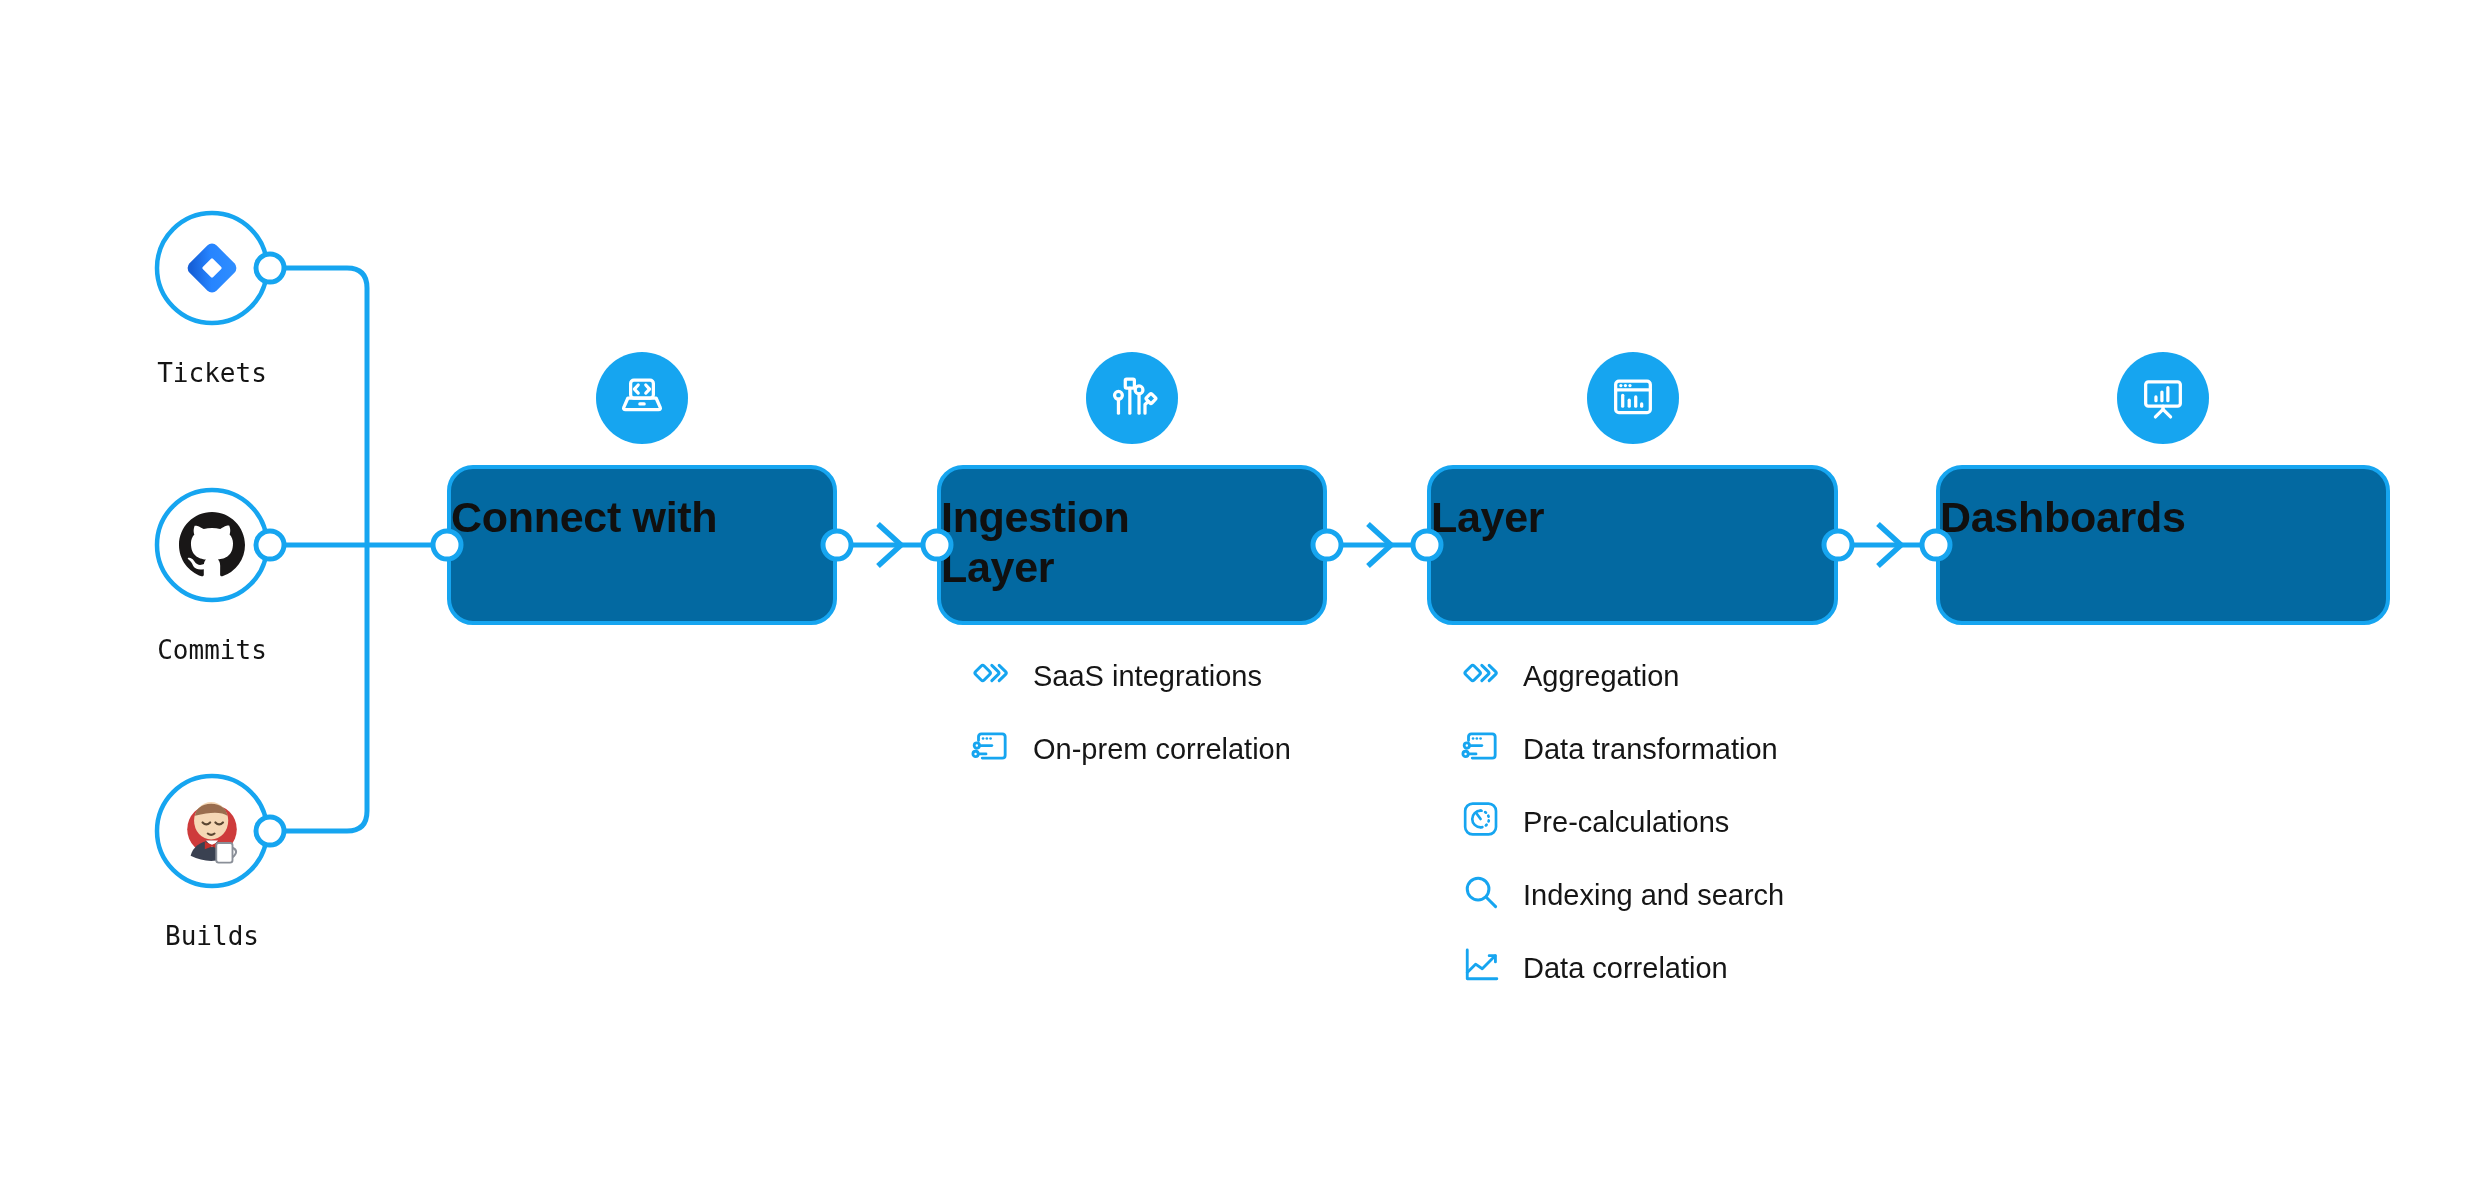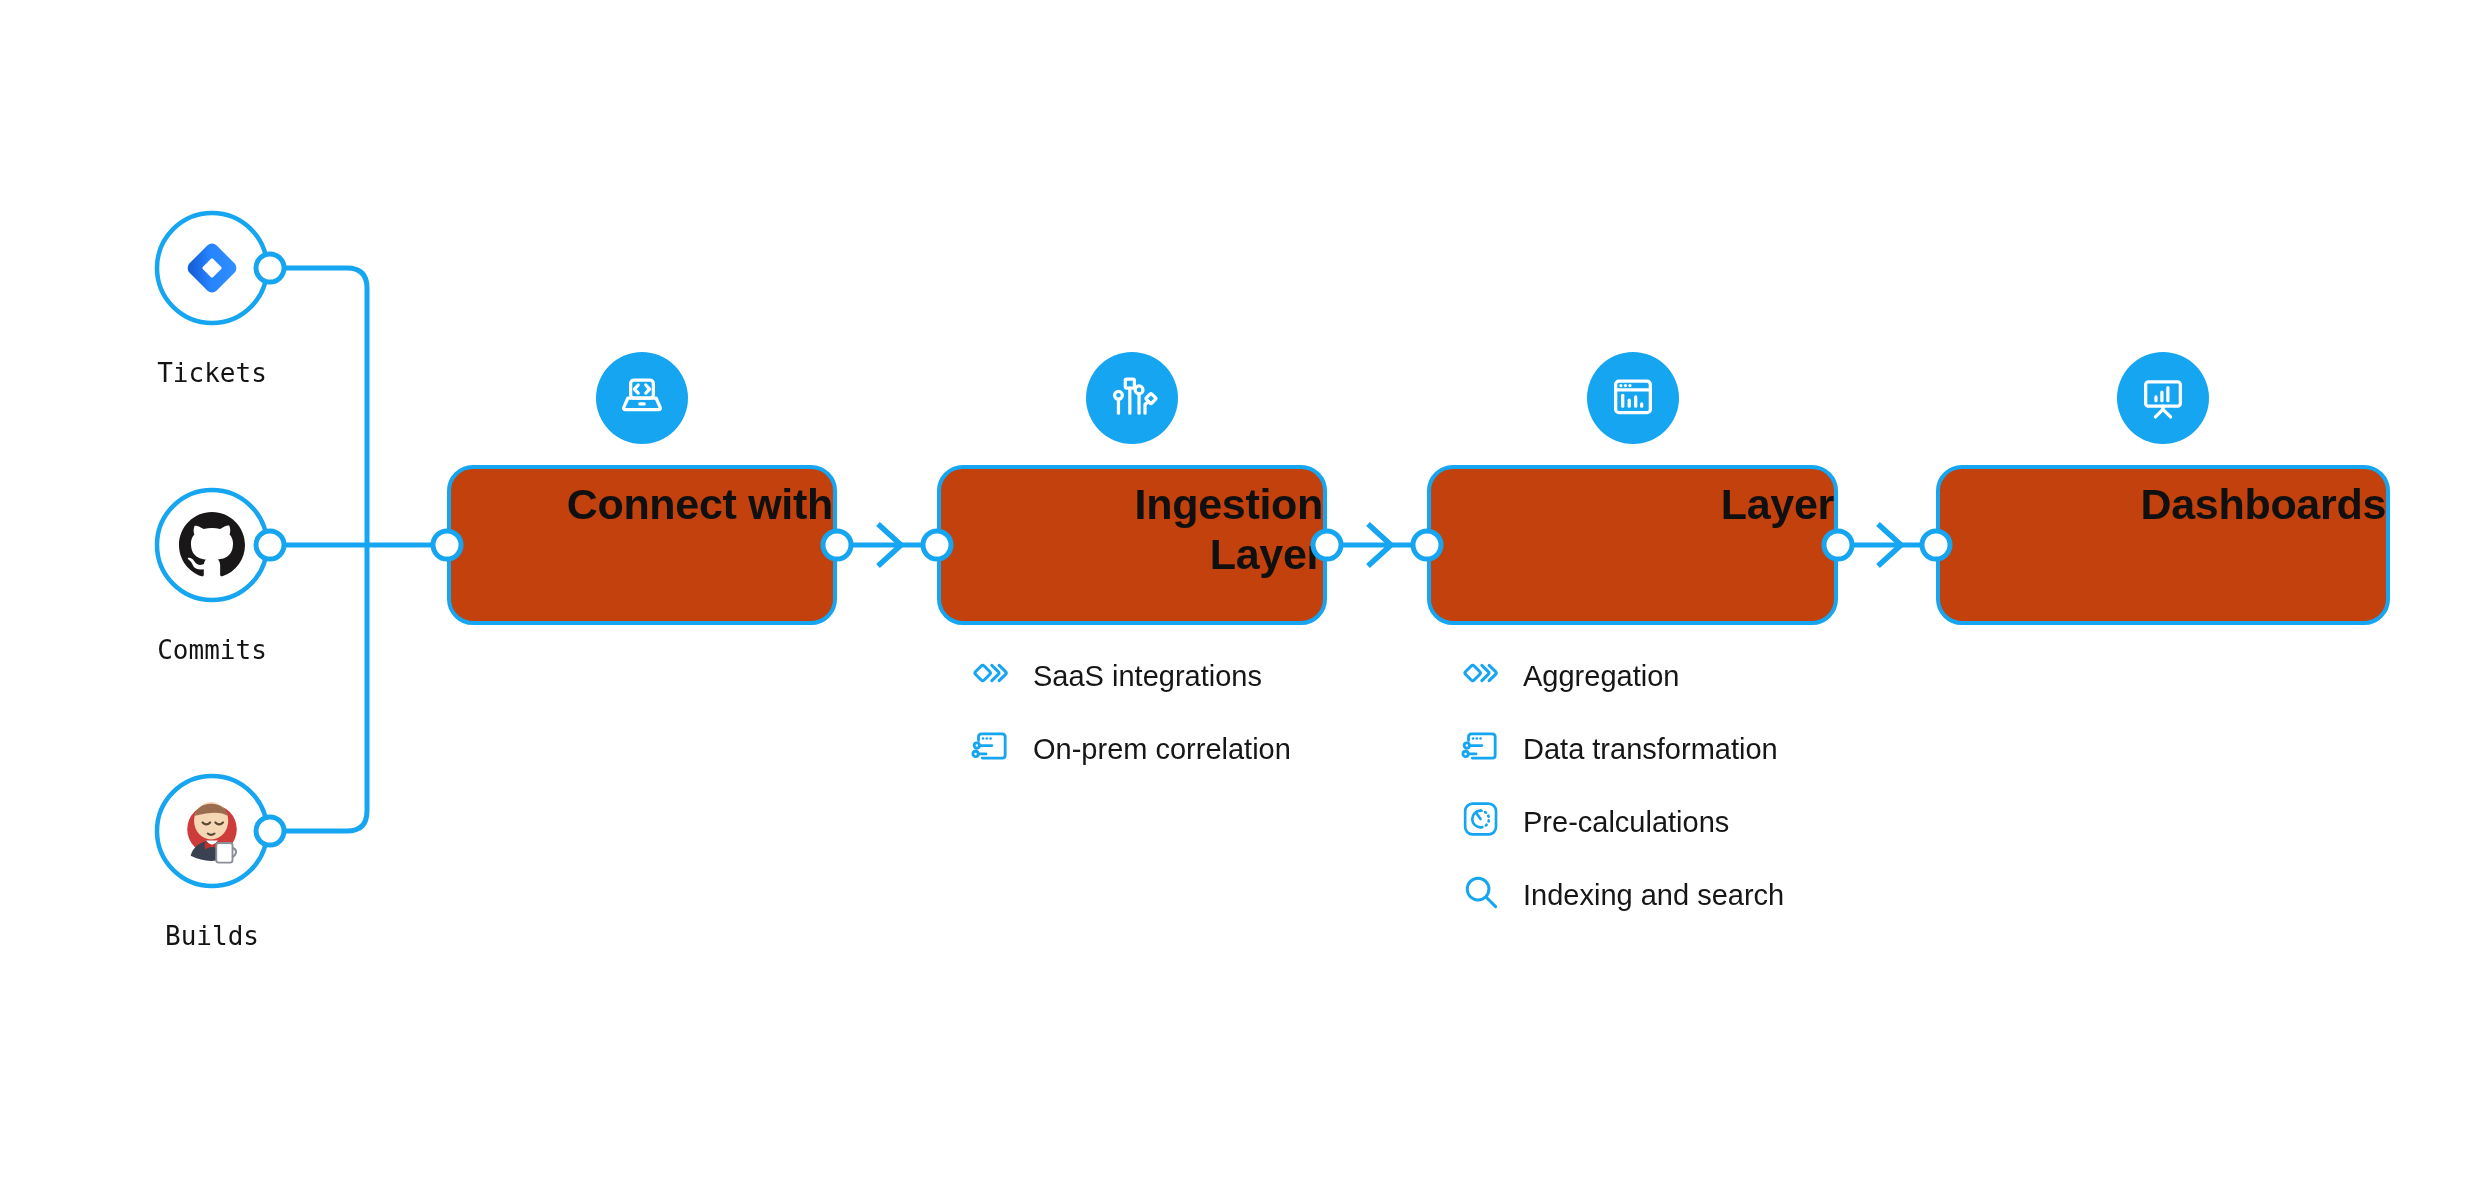--- a/index.html
+++ b/index.html
@@ -28,22 +28,22 @@
   .stage{position:absolute;top:352px;z-index:1;}
   .stage-0{left:447px;width:390px;}
   .stage-1{left:937px;width:390px;}
   .stage-2{left:1427px;width:411px;}
   .stage-3{left:1936px;width:454px;}
   .bubble{position:absolute;left:50%;top:0;transform:translateX(-50%);
           width:92px;height:92px;border-radius:50%;background:var(--accent);
           display:flex;align-items:center;justify-content:center;color:#fff;}
   .bubble svg{width:52px;height:52px;}
   .stage-box{position:absolute;left:0;top:113px;width:100%;height:160px;box-sizing:border-box;
-             border:4px solid var(--accent);border-radius:26px;background:#c2410c;
-             display:flex;flex-direction:column;align-items:flex-end;padding-top:10px;}
+             border:4px solid var(--accent);border-radius:26px;background:#0369a1;
+             display:flex;flex-direction:column;align-items:flex-start;padding-top:23px;}
   .title-line{font-weight:700;font-size:43px;line-height:50px;color:#101010;
               letter-spacing:-0.3px;white-space:nowrap;}
   .features{position:absolute;left:34px;top:301px;display:flex;flex-direction:column;gap:33px;}
   .feature{display:flex;align-items:flex-end;gap:22px;height:40px;}
   .f-icon{width:40px;height:40px;color:var(--accent);flex:0 0 auto;}
   .feature-label{font-size:29px;line-height:34px;color:#161616;white-space:nowrap;}
 </style>
 </head>
 <body>
 
@@ -220,20 +220,26 @@
         <svg class="f-icon" viewBox="0 0 48 48">
             <use href="#sym-gauge-icon"></use>
           </svg>
         <span class="feature-label">Pre-calculations</span>
       </div>
       <div class="feature">
         <svg class="f-icon" viewBox="0 0 48 48">
             <use href="#sym-search-icon"></use>
           </svg>
         <span class="feature-label">Indexing and search</span>
+      </div>
+      <div class="feature">
+        <svg class="f-icon" viewBox="0 0 48 48">
+            <use href="#sym-chart-line-icon"></use>
+          </svg>
+        <span class="feature-label">Data correlation</span>
       </div>
     </div>
   </div>
 
   <div class="stage stage-3">
     <div class="bubble">
       <svg viewBox="0 0 48 48">
           <use href="#sym-presentation-chart-icon"></use>
         </svg>
     </div>

